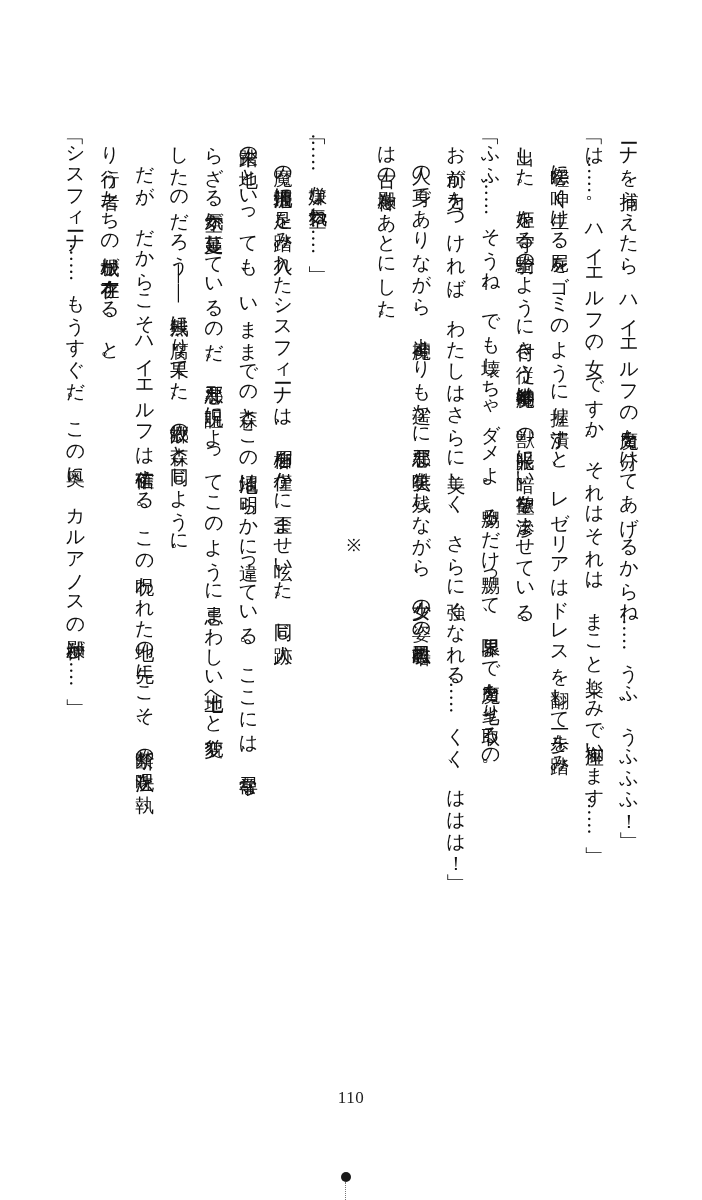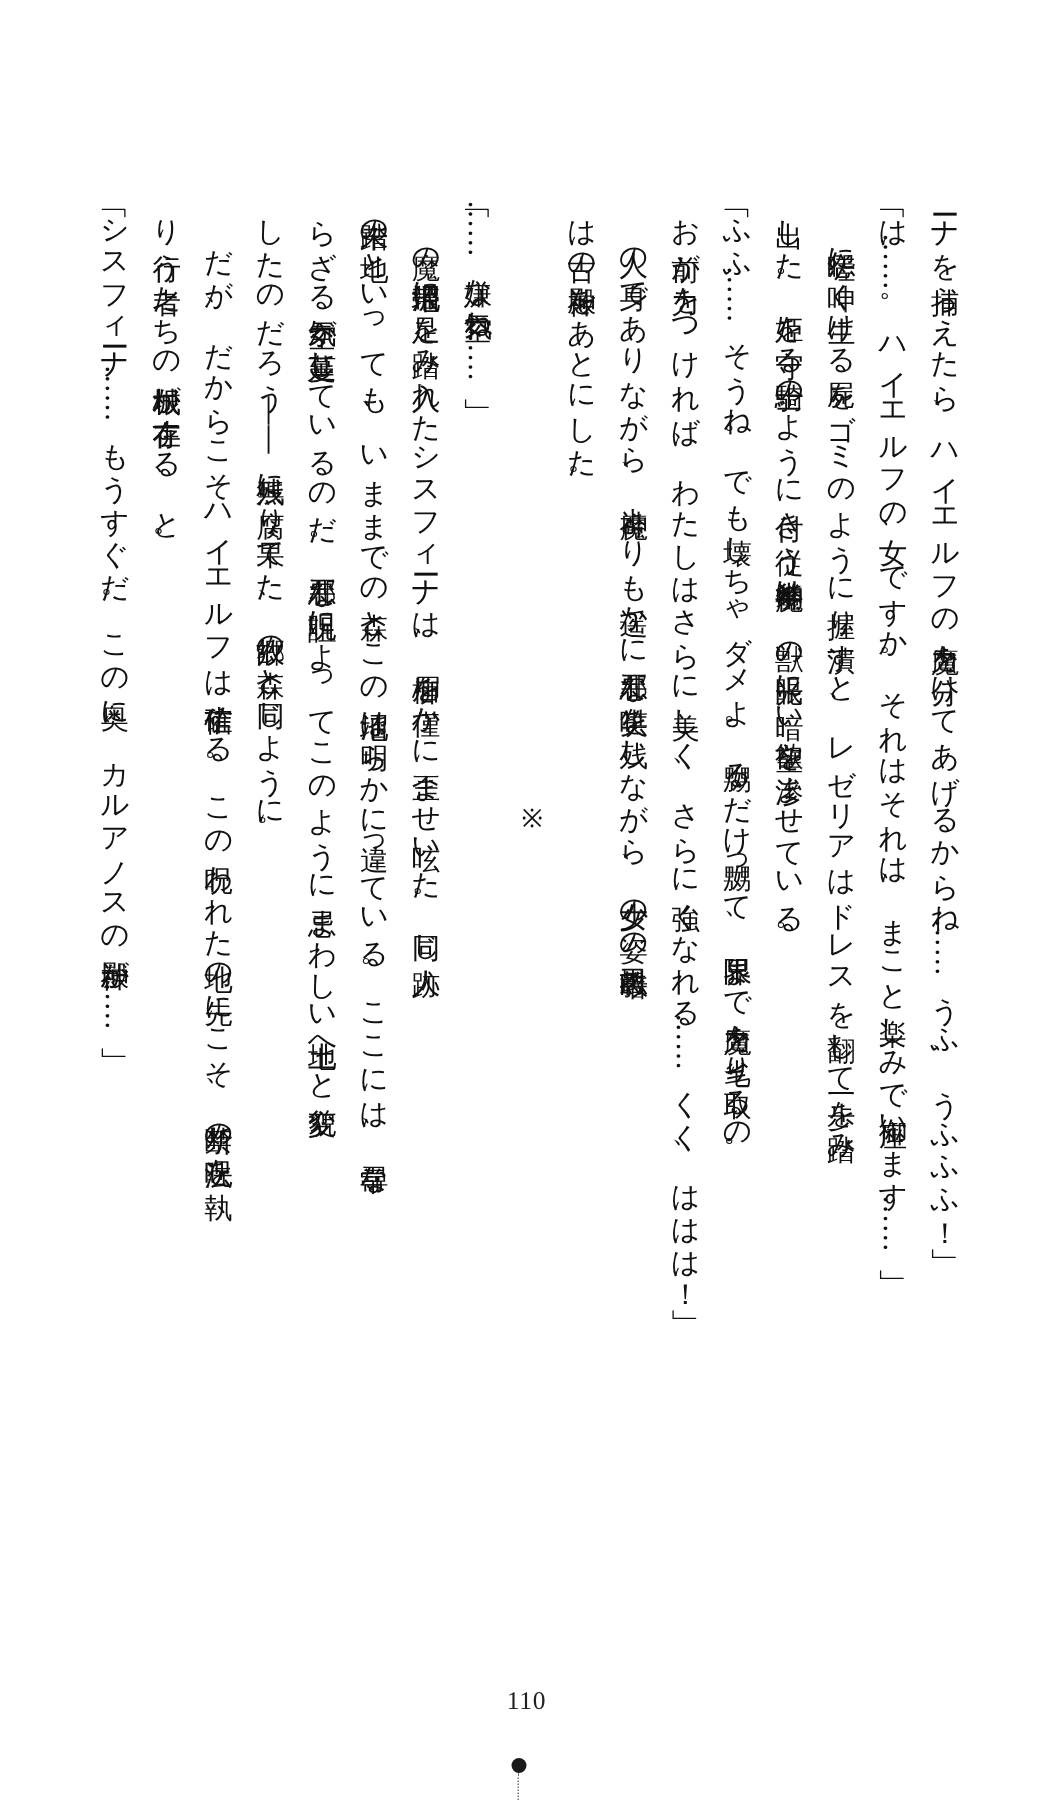--- a/index.html
+++ b/index.html
@@ -19,21 +19,21 @@
   }
   .line { display: block; white-space: nowrap; }
   .line.indent { padding-top: 19px; }
   .separator {
     display: block;
     padding-top: 400px;
     font-size: 17px;
   }
   .page-number {
     position: absolute;
-    top: 1124px;
+    top: 1088px;
     left: 0; width: 702px;
     text-align: center;
     font-family: "Liberation Serif", serif;
     font-size: 17px;
     color: #222;
     letter-spacing: 0.5px;
   }
   .ornament-dot {
     position: absolute;
     left: 341px; top: 1172px;

